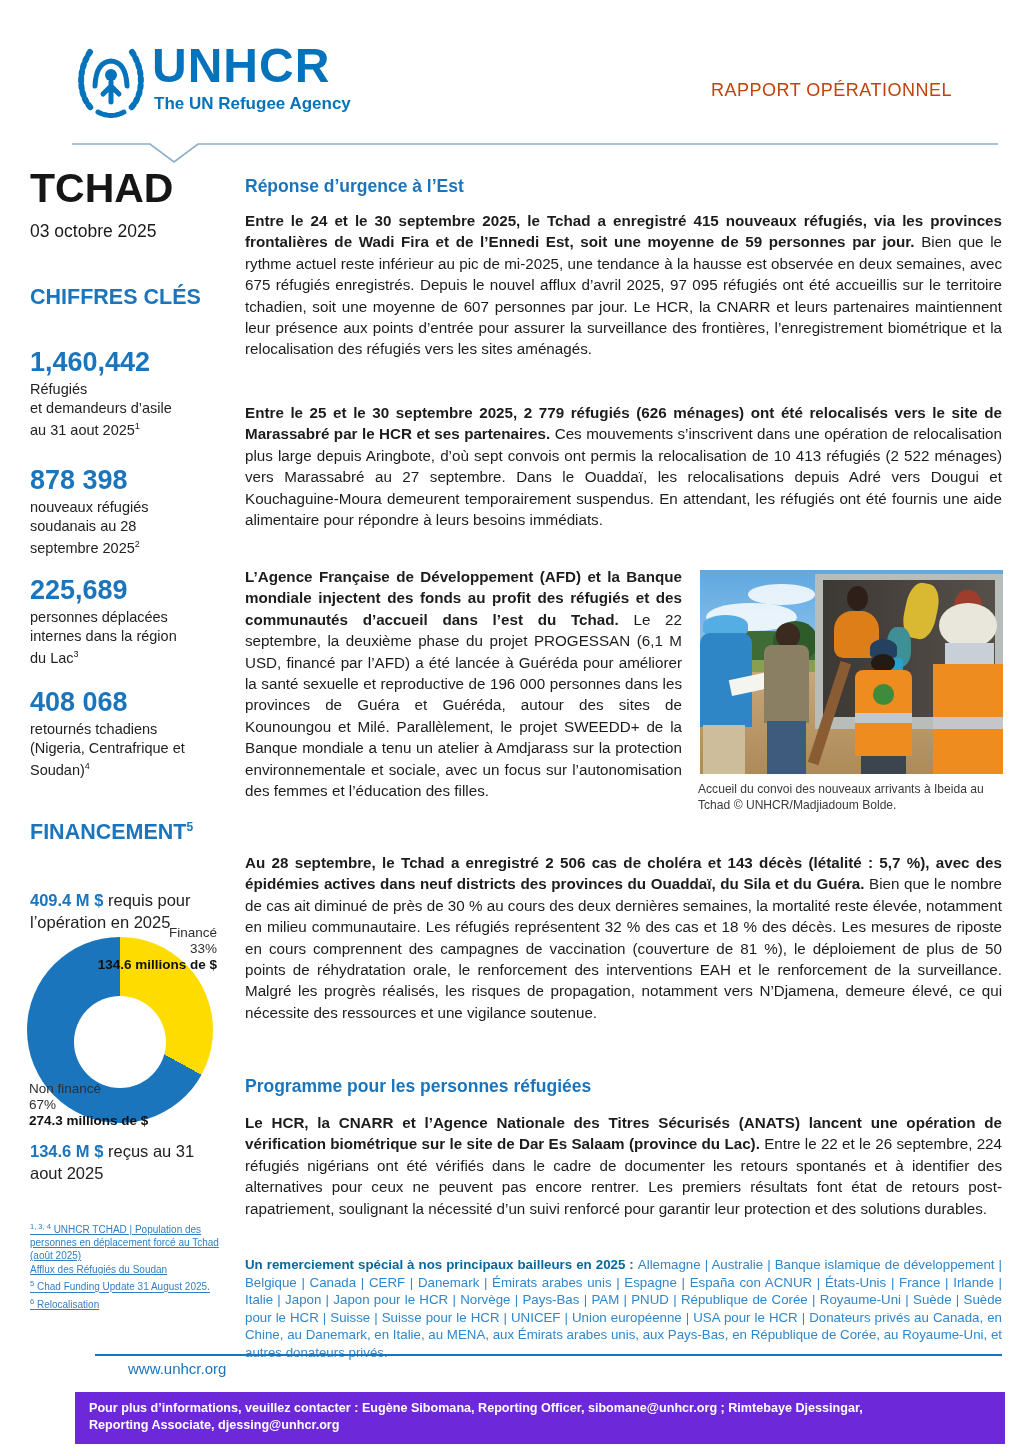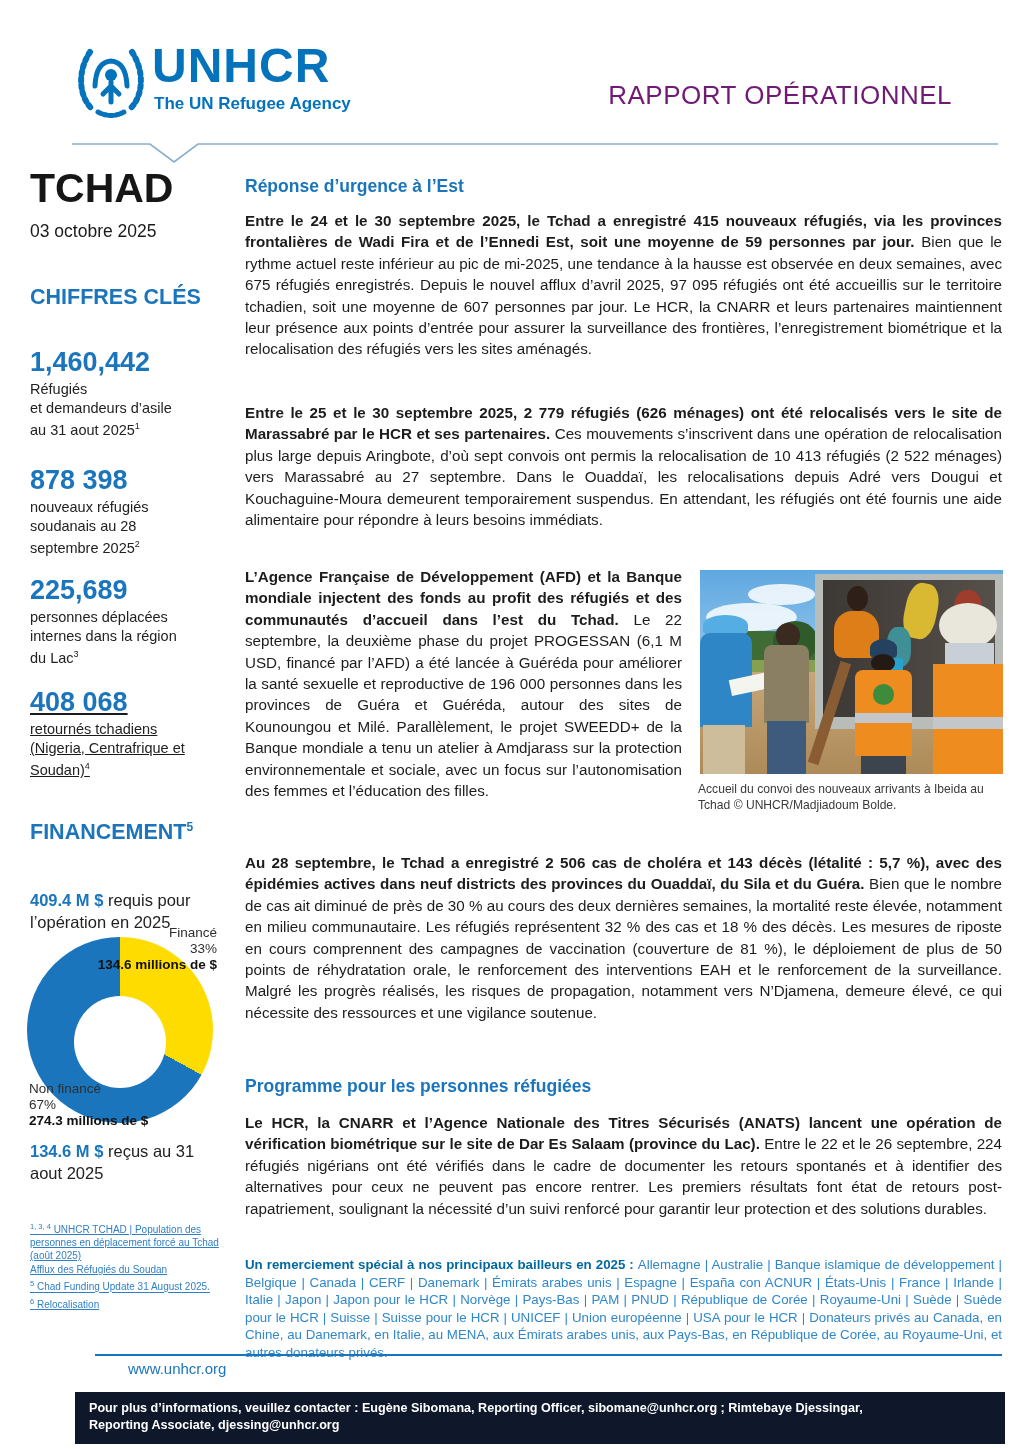--- a/index.html
+++ b/index.html
@@ -4,33 +4,33 @@
 <style>
   * { margin:0; padding:0; box-sizing:border-box; }
   html,body { background:#ffffff; }
   body { width:1024px; height:1449px; position:relative; font-family:"Liberation Sans", sans-serif; color:#1a1a1a; }
   .abs { position:absolute; }
 
   
   .logo-emblem { left:73px; top:44px; width:76px; height:78px; }
   .logo-word { left:152px; top:38px; font-size:48px; font-weight:bold; color:#0473bc; letter-spacing:1px; }
   .logo-tag { left:154px; top:94px; font-size:17px; font-weight:bold; color:#0473bc; }
-  .report-type { left:540px; top:80px; width:412px; text-align:right; font-size:26px; color:#701a75; letter-spacing:0.5px; }
+  .report-type { left:540px; top:80px; width:412px; text-align:right; font-size:18px; color:#c2410c; letter-spacing:0.5px; }
   .header-line { left:70px; top:138px; width:930px; height:30px; }
 
   
   .sidebar { left:30px; top:165px; width:196px; height:1180px; }
   .country { position:absolute; top:0; left:0; font-size:41px; font-weight:bold; color:#161616; }
   .doc-date { position:absolute; top:56px; left:0; font-size:17.5px; font-weight:normal; }
   .kf-title { position:absolute; top:120px; left:0; font-size:21.5px; font-weight:bold; color:#1b75bc; }
   .stat { position:absolute; left:0; width:196px; }
   .stat-value { font-size:27px; font-weight:bold; color:#1b75bc; margin-bottom:2px; }
   .stat-label { font-size:14.5px; line-height:18.5px; color:#222; white-space:pre-line; }
   .stat-label sup { font-size:9px; }
-  .stat1 { top:182px; } .stat2 { top:300px; } .stat3 { top:410px; } .stat4 { top:522px;text-decoration:underline; }
+  .stat1 { top:182px; } .stat2 { top:300px; } .stat3 { top:410px; } .stat4 { top:522px; }
   .fin-title { position:absolute; top:655px; left:0; font-size:21.5px; font-weight:bold; color:#1b75bc; }
   .fin-title sup { font-size:12px; }
   .fin-req, .fin-rec { position:absolute; left:0; width:196px; font-size:16.5px; line-height:22px; color:#222; }
   .fin-req { top:692px;margin-top:32px; } .fin-rec { top:975px; }
   .musd { color:#1b75bc; font-weight:bold; }
   .chart-box { position:absolute; left:-3px; top:760px; width:190px; height:210px; }
   .donut { position:absolute; left:0; top:12px; width:186px; height:186px; border-radius:50%; }
   .donut-hole { position:absolute; left:47px; top:59px; width:92px; height:92px; border-radius:50%; background:#ffffff; }
   .chart-lab { position:absolute; font-size:13.5px; line-height:16px; color:#2e2e2e; }
   .chart-lab span { display:block; }
@@ -57,21 +57,21 @@
 
   
   .photo { left:700px; top:570px; width:303px; height:204px; overflow:hidden; background:linear-gradient(180deg,#5fa8e0 0%,#9ccaf0 52%,#cfe6f6 58%); }
   .ph { position:absolute; }
   .cloud { background:#f4f9fd; border-radius:50%; opacity:.9; }
   .caption { left:698px; top:782px; width:306px; font-size:12.1px; line-height:15.5px; color:#3a3a3a; }
 
   
   .rule { left:95px; top:1354px; width:907px; height:2px; background:#1b75bc; }
   .website { left:128px; top:1360px; font-size:15px; color:#1b75bc; cursor:pointer; }
-  .footer-bar { left:75px; top:1392px; width:930px; height:52px; background:#0f172a; color:#ffffff; font-size:12.6px; font-weight:bold; line-height:16.5px; padding:8px 14px; }
+  .footer-bar { left:75px; top:1392px; width:930px; height:52px; background:#6d28d9; color:#ffffff; font-size:12.6px; font-weight:bold; line-height:16.5px; padding:8px 14px; }
 </style>
 </head>
 <body>
 
 <svg class="abs logo-emblem" viewBox="0 0 76 78">
   <path d="M17,8 C5,26 5,50 18,64" stroke="#0473bc" stroke-width="6" fill="none" stroke-dasharray="3 4" stroke-linecap="round"></path>
   <path d="M59,8 C71,26 71,50 58,64" stroke="#0473bc" stroke-width="6" fill="none" stroke-dasharray="3 4" stroke-linecap="round"></path>
   <path d="M25,68 Q38,75 51,68" stroke="#0473bc" stroke-width="5" fill="none" stroke-dasharray="3 3" stroke-linecap="round"></path>
   <path d="M22,42 Q23,18 38,17 Q53,18 54,42" stroke="#0473bc" stroke-width="5" fill="none" stroke-linecap="round"></path>
   <circle cx="38" cy="31" r="6" fill="#0473bc"></circle>

